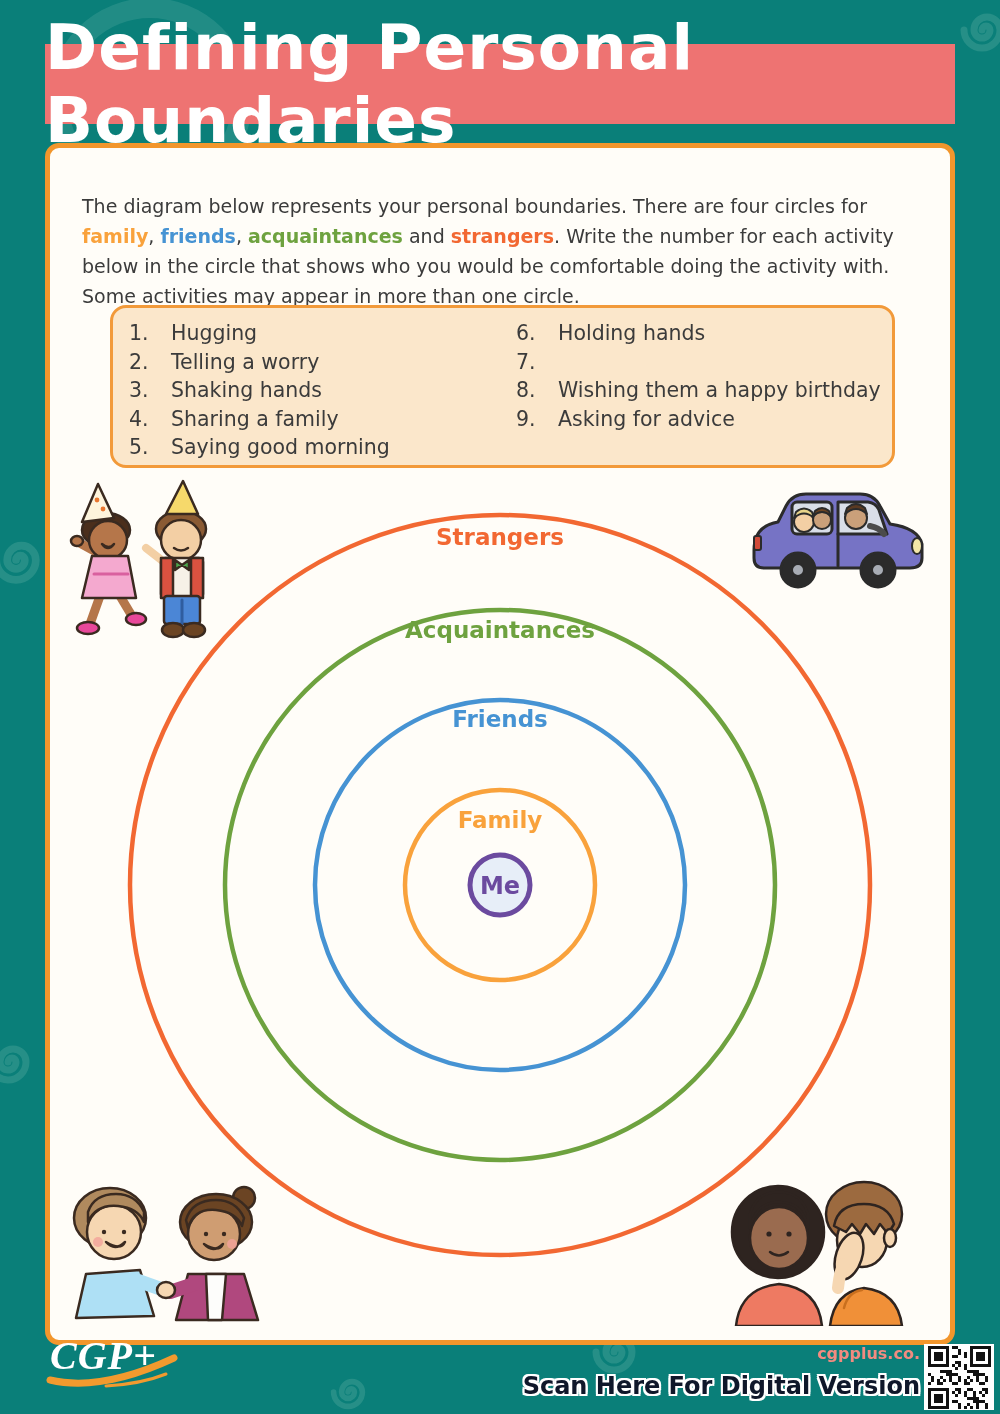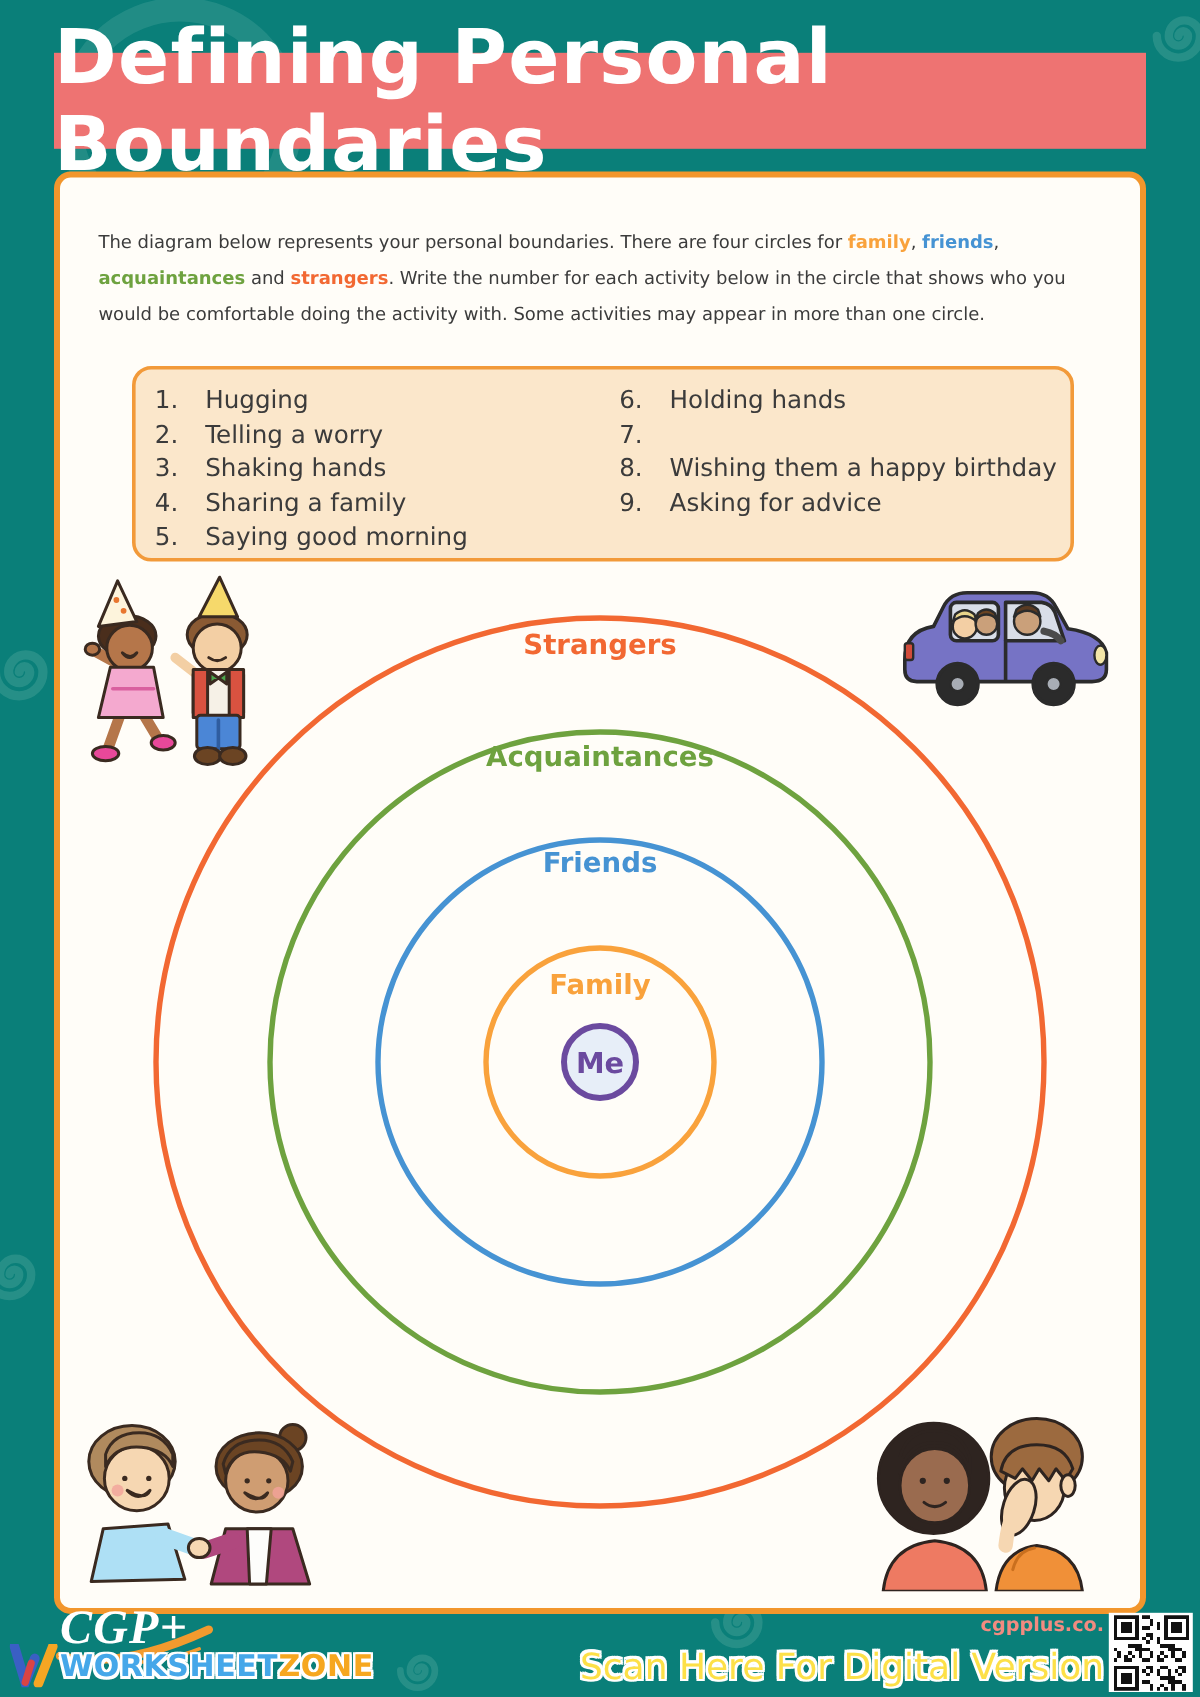--- a/index.html
+++ b/index.html
@@ -10,21 +10,21 @@
   .swirl{fill:none;stroke:#35988f;stroke-width:7;stroke-linecap:round;opacity:.65;}
   .swirl-c{fill:none;stroke:#35988f;stroke-width:20;opacity:.55;}
   
   .banner{position:absolute;left:45px;top:44px;width:910px;height:80px;background:#ee7372;
           display:flex;align-items:center;justify-content:center;}
   .banner h1{margin:0;color:#ffffff;font-size:63px;font-weight:800;letter-spacing:1px;}
   
   .panel{position:absolute;left:45px;top:143px;width:910px;height:1202px;background:#fffdf8;
          border:5px solid #f2962c;border-radius:14px;box-sizing:border-box;}
   
-  .instructions{position:absolute;left:82px;top:172px;width:852px;font-size:15px;
+  .instructions{position:absolute;left:82px;top:172px;width:852px;font-size:19px;
                 line-height:30px;color:#3b3b3b;}
   .w-family{color:#f9a23c;font-weight:bold;}
   .w-friends{color:#4693d3;font-weight:bold;}
   .w-acq{color:#6ea23f;font-weight:bold;}
   .w-str{color:#f26832;font-weight:bold;}
   
   .activity-box{position:absolute;left:110px;top:305px;width:785px;height:163px;
                 background:#fbe7cb;border:3px solid #f29a3a;border-radius:16px;
                 box-sizing:border-box;display:flex;padding:11px 0 0 16px;}
   .act-col{display:flex;flex-direction:column;}
@@ -42,21 +42,21 @@
   .cgp-logo{position:absolute;left:46px;top:1336px;width:150px;height:56px;}
   .cgp-text{position:absolute;left:4px;top:-4px;color:#ffffff;font-family:"Liberation Serif",serif;
             font-style:italic;font-weight:bold;font-size:40px;letter-spacing:1px;}
   .wz{position:absolute;left:8px;top:1370px;display:flex;align-items:center;}
   .wz-text{font-size:25px;font-weight:800;letter-spacing:.5px;}
   .wz-worksheet{color:#45a7e9;}
   .wz-zone{color:#f6a71f;}
   .outline-w{text-shadow:-2px -2px 0 #fff,2px -2px 0 #fff,-2px 2px 0 #fff,2px 2px 0 #fff,
              0 2px 0 #fff,0 -2px 0 #fff,2px 0 0 #fff,-2px 0 0 #fff;}
   .site{position:absolute;right:80px;top:1344px;color:#f28b80;font-size:16px;font-weight:bold;}
-  .scan{position:absolute;right:80px;top:1372px;color:#fde047;font-size:30px;font-weight:normal;}
+  .scan{position:absolute;right:80px;top:1372px;color:#0f172a;font-size:24px;font-weight:bold;}
   .qr{position:absolute;left:924px;top:1344px;width:70px;height:66px;background:#ffffff;
       display:flex;align-items:center;justify-content:center;}
 </style>
 </head>
 <body>
 
 <div class="page">
 
   <svg class="decor" aria-hidden="true">
     <circle class="swirl-c" cx="150" cy="100" r="92"></circle>
@@ -240,29 +240,20 @@
   </svg>
 
   <div class="cgp-logo">
     <svg width="150" height="56" style="position:absolute;left:0;top:0;">
       <path d="M4,44 Q55,56 128,22" fill="none" stroke="#f29a2e" stroke-width="7" stroke-linecap="round"></path>
       <path d="M60,50 Q95,48 120,38" fill="none" stroke="#f29a2e" stroke-width="3" stroke-linecap="round"></path>
     </svg>
     <span class="cgp-text">CGP+</span>
   </div>
 
-  <div class="wz">
-    <svg width="42" height="36" viewBox="0 0 42 36">
-      <path d="M4,2 L13,32 L21,12" fill="none" stroke="#3a5fc4" stroke-width="8" stroke-linecap="round"></path>
-      <path d="M13,32 L18,16" fill="none" stroke="#d94444" stroke-width="6" stroke-linecap="round"></path>
-      <path d="M24,33 L36,2" fill="none" stroke="#f5a623" stroke-width="8" stroke-linecap="round"></path>
-    </svg>
-    <span class="wz-text wz-worksheet outline-w">WORKSHEET</span>
-      <span class="wz-text wz-zone outline-w">ZONE</span>
-  </div>
 
   <div class="site">cgpplus.co.</div>
   <div class="scan outline-w">Scan Here For Digital Version</div>
 
   <div class="qr">
     <svg width="63" height="63" viewBox="0 0 63 63" shape-rendering="crispEdges">
         <g fill="#111111">
           <rect x="24" y="0" width="3" height="3"></rect>
           <rect x="27" y="0" width="3" height="3"></rect>
           <rect x="30" y="3" width="3" height="3"></rect>

